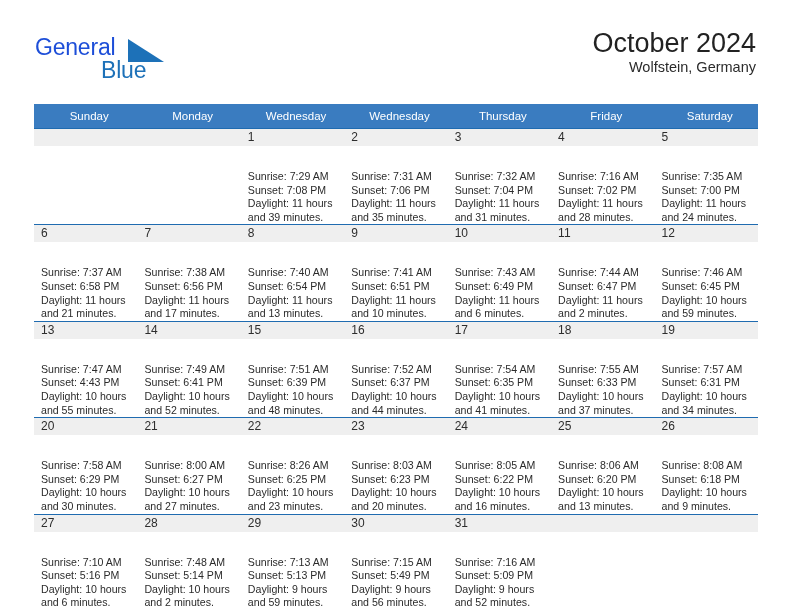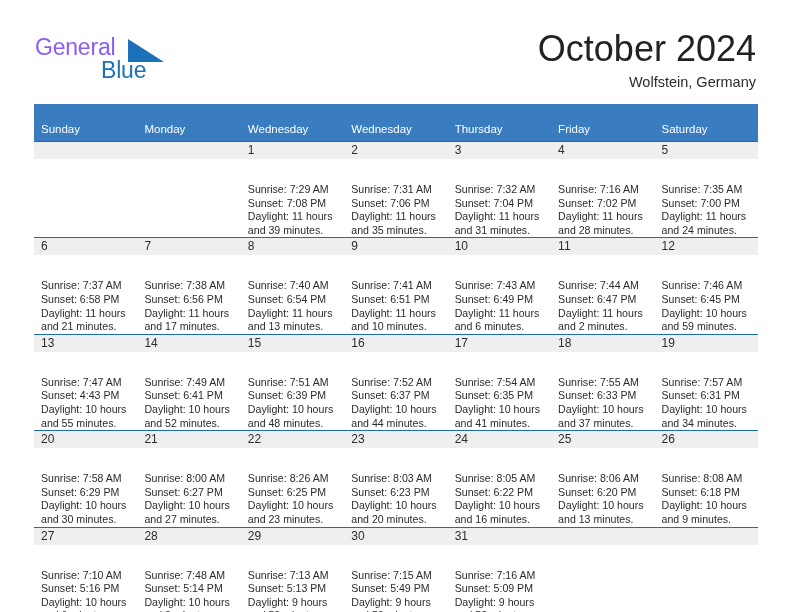--- a/index.html
+++ b/index.html
@@ -37,21 +37,21 @@
     top: 36px;
     width: 200px;
     height: 56px;
   }
   .brand-general {
     position: absolute;
     left: 0;
     top: 0;
     font-size: 23px;
     letter-spacing: -0.2px;
-    color: #8b5cf6;
+    color: #1d4ed8;
     font-family: "Liberation Sans", sans-serif;
     line-height: 1;
   }
   .brand-blue {
     position: absolute;
     left: 66px;
     top: 23px;
     font-size: 23px;
     letter-spacing: -0.2px;
     color: #1d71b8;
@@ -66,27 +66,26 @@
     height: 23px;
   }
 
   .title-block {
     position: absolute;
     right: 36px;
     top: 28px;
     text-align: right;
   }
   .cal-title {
-    font-size: 36px;
+    font-size: 27px;
     color: #222222;
     line-height: 1.15;
     white-space: nowrap;
   }
   .cal-subtitle {
-    margin-top: 5px;
     font-size: 14.5px;
     color: #2b2b2b;
     line-height: 1.2;
     white-space: nowrap;
   }
 
   
   .calendar {
     position: absolute;
     left: 34px;
@@ -94,22 +93,22 @@
     width: 724px;
     border-collapse: collapse;
     table-layout: fixed;
   }
 
   .dow-row th {
     background: #3a7cc0;
     color: #ffffff;
     font-size: 11.5px;
     font-weight: normal;
-    text-align: left;
-    padding: 18px 0 6px 7px;
+    text-align: center;
+    padding: 5px 0 6px 7px;
     height: 13px;
     border: none;
   }
 
   .weekrow {
     height: 90px;
   }
 
   .daycell {
     vertical-align: top;

